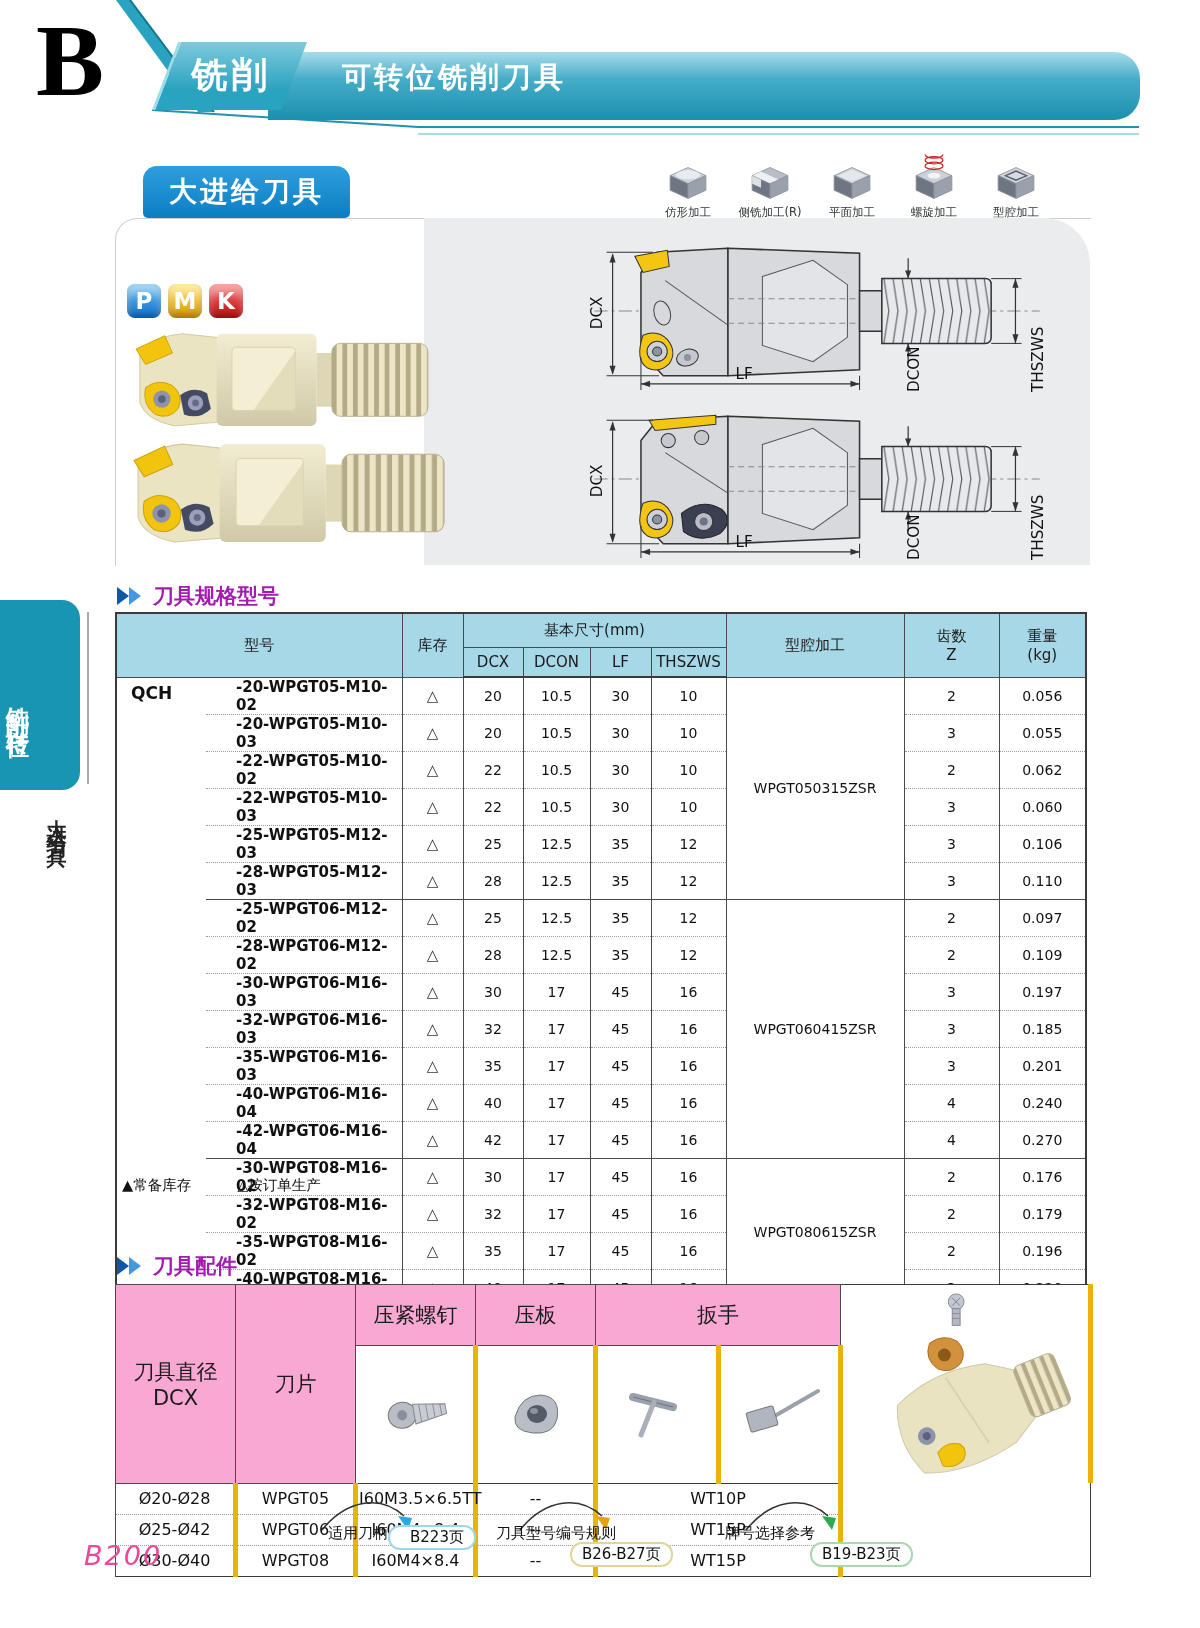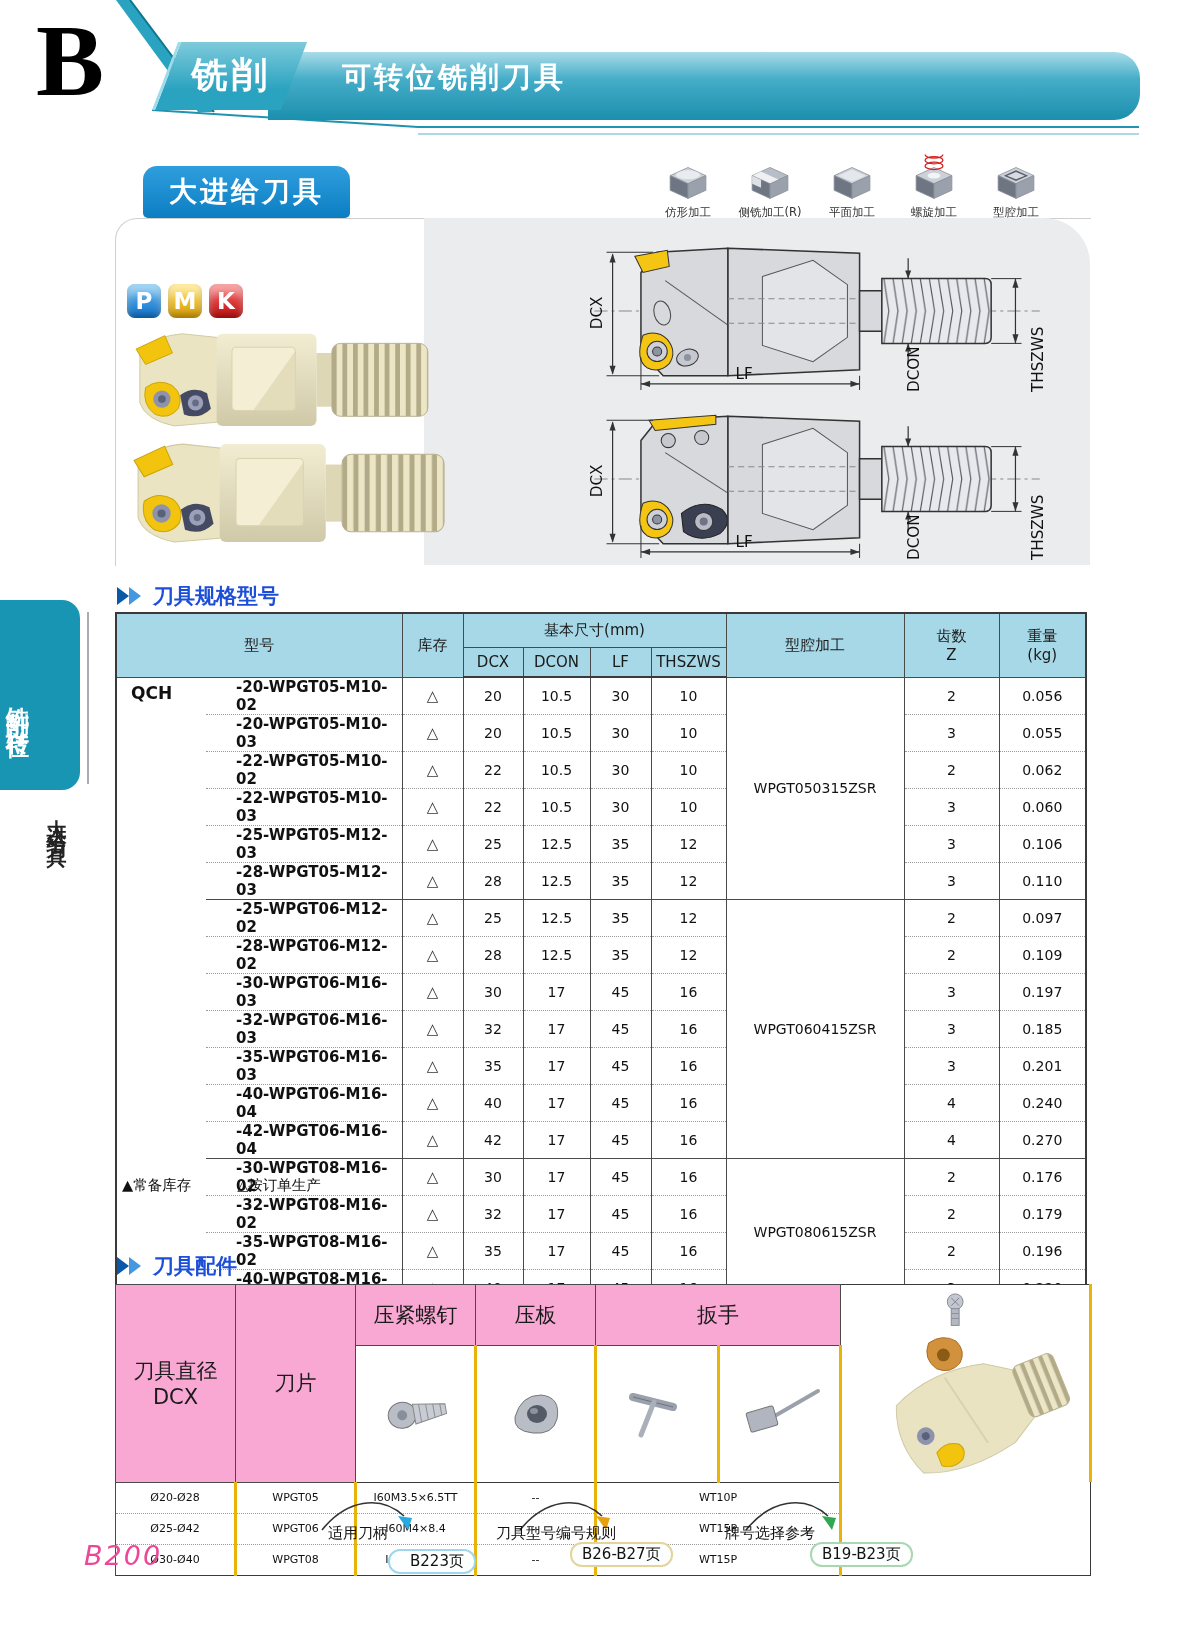--- a/index.html
+++ b/index.html
@@ -31,21 +31,21 @@
   .series{left:127px;top:234px;font-size:28px;font-weight:bold;letter-spacing:0.5px;z-index:2;color:#000}
   .grades{left:127px;top:284px;display:flex;gap:7px;z-index:2}
   .grade{width:34px;height:34px;border-radius:8px;color:#fff;font-weight:bold;font-size:23px;text-align:center;line-height:34px;
          box-shadow:inset 0 10px 8px rgba(255,255,255,.45), inset 0 -4px 6px rgba(0,0,0,.25)}
   .g0{background:linear-gradient(#5cb6ee,#1273cc)} .g1{background:linear-gradient(#ffdf5e,#d89e06)} .g2{background:linear-gradient(#f26060,#c41212)}
   .photos{left:126px;top:320px;z-index:2}
   .tdraw{z-index:2}
 
   
   .sec-title{display:flex;align-items:center;gap:9px;z-index:2}
-  .sec-title span{font-size:21px;font-weight:bold;color:#1d4ed8}
+  .sec-title span{font-size:21px;font-weight:bold;color:#a21caf}
 
   
   .spec{left:115px;top:612px;z-index:2}
   table{border-collapse:collapse;table-layout:fixed;font-size:14px}
   .spec table{width:970px;border:2px solid #3a3a3a}
   .spec th{background:#a7d8e7;border:1px solid #4a4a4a;font-weight:normal;font-size:15px;padding:0;color:#1a1a1a}
   .spec thead tr:first-child{height:34px}.spec thead tr:last-child{height:30px}
   .spec thead tr:last-child th{border-bottom:2px solid #3a3a3a}
   .spec tbody tr{height:29px}
   .spec td{border-left:1px solid #4a4a4a;border-right:1px solid #4a4a4a;border-top:1px dotted #9a9a9a;text-align:center;padding:0}
@@ -55,21 +55,21 @@
   .model-cell{font-weight:bold;font-size:15px;text-align:left !important;padding-left:30px !important;border-left:none !important}
   .stock-cell{color:#333;font-size:15px}
   .legend{left:122px;top:1176px;font-size:14.5px;color:#111;display:flex;gap:46px;z-index:2}
 
   
   .acc{left:115px;top:1284px;z-index:2}
   .acc table{width:975px;border:1.5px solid #3a3a3a}
   .acc th{background:#f9a8d4;border:1px solid #4a4a4a;font-weight:normal;font-size:21px;color:#1a1a1a}
   .acc .hrow1{height:32px}.acc .hrow2{height:72px}
   .acc tbody tr{height:31px}
-  .acc td{border-left:1px solid #4a4a4a;border-right:3px solid #eab308;border-top:1px dotted #9a9a9a;text-align:center;font-size:11px}
+  .acc td{border-left:1px solid #4a4a4a;border-right:5px solid #eab308;border-top:1px dotted #9a9a9a;text-align:center;font-size:16px}
   .acc .icon-cell{border-top:1px solid #4a4a4a;border-bottom:1.5px solid #3a3a3a;background:#fff}
   .acc tbody tr:first-child td{border-top:none}
   .acc .img-cell{background:#fff;border-left:1px solid #4a4a4a;vertical-align:top}
 
   
   .flink{position:absolute;width:210px;height:74px;z-index:2}
   .flink .lbl{position:absolute;font-size:15px;color:#111;white-space:nowrap}
   .flink .pill{position:absolute;display:inline-block;border:2px solid #ccc;border-radius:12px;padding:1px 10px;background:#fdfefe;font-size:15px;white-space:nowrap}
   .flink svg{position:absolute}
   .pagenum{left:84px;top:1540px;font-style:italic;font-size:27px;letter-spacing:2px;color:#ec4899;z-index:2}
@@ -651,21 +651,21 @@
         </tbody>
     </table>
   </div>
 
   <div class="flink" style="left:300px;top:1492px">
     <svg width="140" height="52" style="left:16px;top:0">
       <path d="M6,38 C30,8 64,2 88,24" stroke="#333" stroke-width="1.6" fill="none"></path>
       <polygon points="92,38 82,24 96,26" fill="#29a9df"></polygon>
     </svg>
     <span class="lbl" style="left:28px;top:32px">适用刀柄</span>
-    <span class="pill" style="left: 88px; top: 57px; border-color: rgb(158, 214, 236); padding-left: 20px;">B223页</span>
+    <span class="pill" style="left: 88px; top: 33px; border-color: rgb(158, 214, 236); padding-left: 20px;">B223页</span>
   </div>
   <div class="flink" style="left:470px;top:1492px">
     <svg width="140" height="52" style="left:44px;top:0">
       <path d="M6,38 C30,8 64,2 88,24" stroke="#333" stroke-width="1.6" fill="none"></path>
       <polygon points="92,38 82,24 96,26" fill="#e9a00e"></polygon>
     </svg>
     <span class="lbl" style="left:26px;top:32px">刀具型号编号规则</span>
     <span class="pill" style="left: 100px; top: 50px; border-color: rgb(229, 212, 154);">B26-B27页</span>
   </div>
   <div class="flink" style="left:700px;top:1492px">

